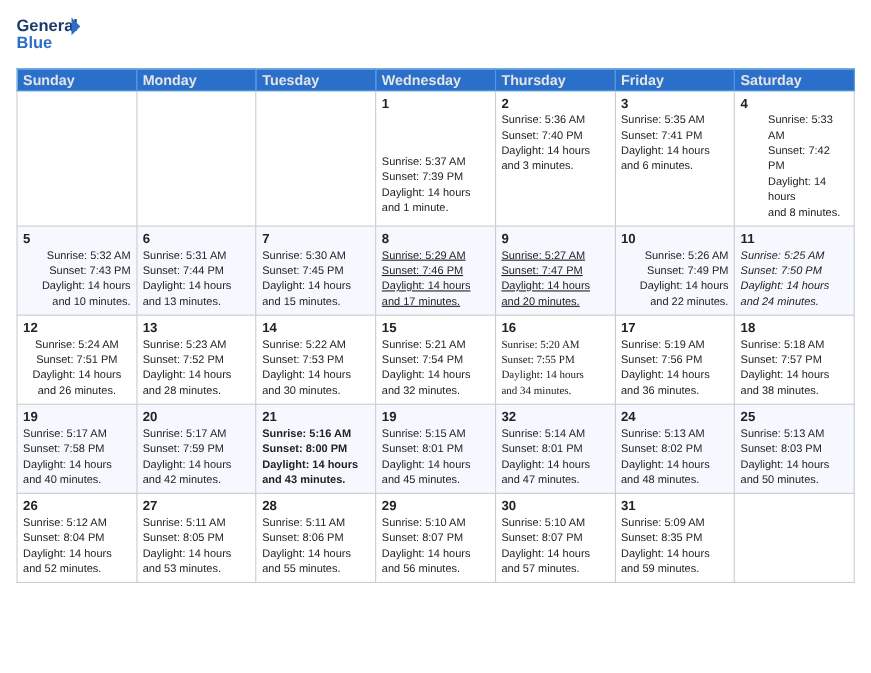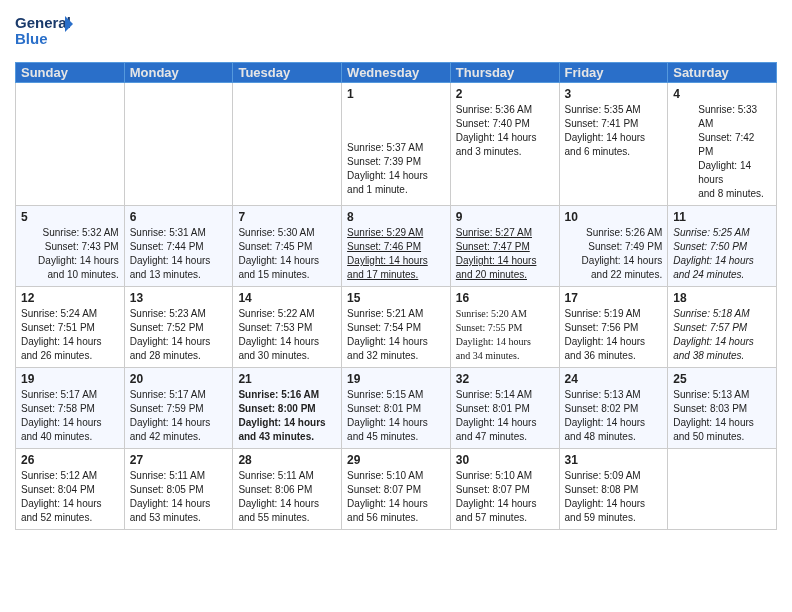--- a/index.html
+++ b/index.html
@@ -194,21 +194,21 @@
             <span class="day-number">11</span>
             <div class="day-info" style="white-space: pre-line; font-style: italic;">Sunrise: 5:25 AM
 Sunset: 7:50 PM
 Daylight: 14 hours
 and 24 minutes.</div>
           </td>
         </tr>
         <tr>
           <td>
             <span class="day-number">12</span>
-            <div class="day-info" style="white-space: pre-line;">Sunrise: 5:24 AM
+            <div class="day-info" style="white-space: pre-line; text-align: center;">Sunrise: 5:24 AM
 Sunset: 7:51 PM
 Daylight: 14 hours
 and 26 minutes.</div>
           </td>
           <td>
             <span class="day-number">13</span>
             <div class="day-info" style="white-space: pre-line;">Sunrise: 5:23 AM
 Sunset: 7:52 PM
 Daylight: 14 hours
 and 28 minutes.</div>
@@ -236,21 +236,21 @@
           </td>
           <td>
             <span class="day-number">17</span>
             <div class="day-info" style="white-space: pre-line;">Sunrise: 5:19 AM
 Sunset: 7:56 PM
 Daylight: 14 hours
 and 36 minutes.</div>
           </td>
           <td>
             <span class="day-number">18</span>
-            <div class="day-info" style="white-space: pre-line; font-style: italic;">Sunrise: 5:18 AM
+            <div class="day-info" style="white-space: pre-line;">Sunrise: 5:18 AM
 Sunset: 7:57 PM
 Daylight: 14 hours
 and 38 minutes.</div>
           </td>
         </tr>
         <tr>
           <td>
             <span class="day-number">19</span>
             <div class="day-info" style="white-space: pre-line;">Sunrise: 5:17 AM
 Sunset: 7:58 PM
@@ -332,21 +332,21 @@
           <td>
             <span class="day-number">30</span>
             <div class="day-info" style="white-space: pre-line;">Sunrise: 5:10 AM
 Sunset: 8:07 PM
 Daylight: 14 hours
 and 57 minutes.</div>
           </td>
           <td>
             <span class="day-number">31</span>
             <div class="day-info" style="white-space: pre-line;">Sunrise: 5:09 AM
-Sunset: 8:08 PM
+Sunset: 8:35 PM
 Daylight: 14 hours
 and 59 minutes.</div>
           </td>
           <td class="empty-cell"></td>
         </tr>
       </tbody>
   </table>
 </div>
 
 </body></html>

